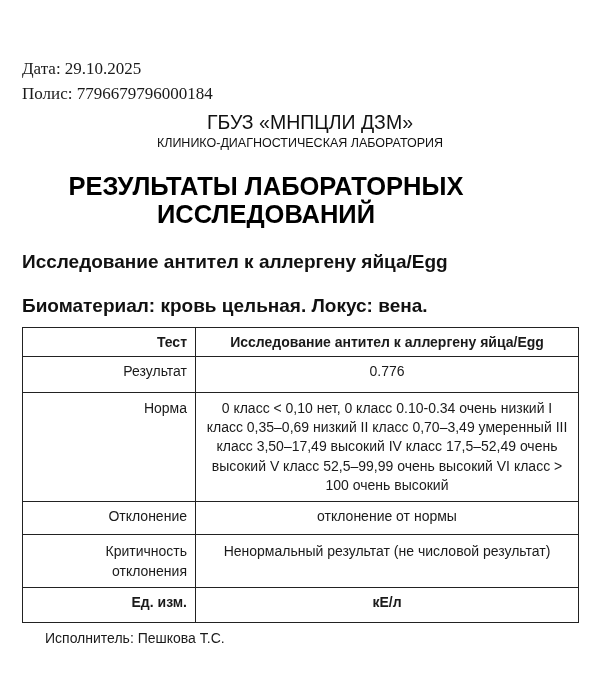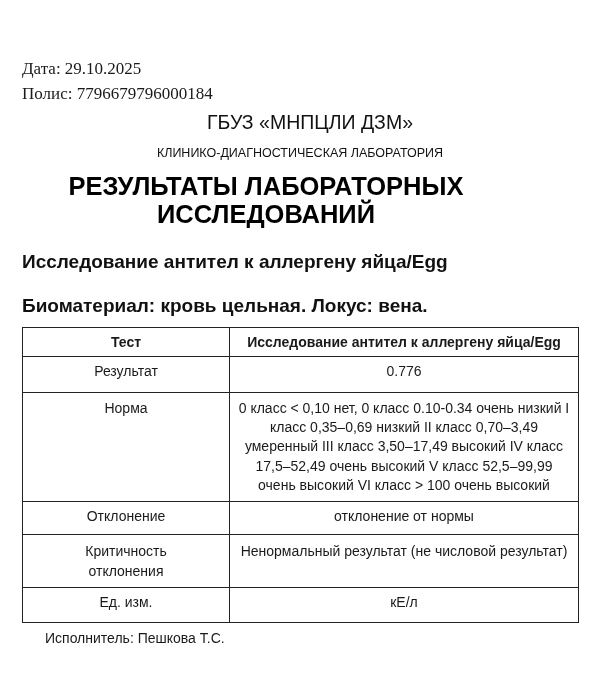--- a/index.html
+++ b/index.html
@@ -1,34 +1,34 @@
 <!DOCTYPE html>
 <html><head>
 <meta charset="utf-8">
 <style>
   html, body { margin:0; padding:0; background:#ffffff; }
   body { width:600px; height:688px; position:relative; overflow:hidden; color:#111; }
   .meta { position:absolute; left:22px; top:56px; font-family:"Liberation Serif", serif; font-size:17px; line-height:25px; color:#1a1a1a; }
   .org { position:absolute; left:0; width:600px; top:110px; text-align:center; font-family:"Liberation Sans", sans-serif; }
   .org-name { font-size:19.5px; line-height:24px; color:#111;margin-left:20px; }
-  .org-sub { font-size:12.5px; line-height:17px; color:#111; margin-top:11px; }
+  .org-sub { font-size:12.5px; line-height:17px; color:#111; margin-top:1px; }
   .title { position:absolute; left:0; width:532px; top:172px; text-align:center; font-family:"Liberation Sans", sans-serif; font-weight:bold; font-size:25.5px; line-height:28px; color:#000; }
   .subtitle { position:absolute; left:22px; top:250px; font-family:"Liberation Sans", sans-serif; font-weight:bold; font-size:19px; line-height:24px; color:#111; }
   .biomat { position:absolute; left:22px; top:294px; font-family:"Liberation Sans", sans-serif; font-weight:bold; font-size:19px; line-height:24px; color:#111; }
   table.res { position:absolute; left:22px; top:327px; width:557px; border-collapse:collapse; font-family:"Liberation Sans", sans-serif; font-size:14px; color:#1a1a1a; }
   table.res td, table.res th { border:1.5px solid #222; vertical-align:top; }
-  table.res td.k, table.res th.k { width:156px; text-align:center; padding:6px 25px; }
+  table.res td.k, table.res th.k { width:156px; text-align:right; padding:6px 8px; }
   table.res td.v, table.res th.v { text-align:center; padding:6px 6px; }
   table.res th { font-weight:bold; height:17px; }
   tr.r-hdr th { height:16px; padding-top:6px; padding-bottom:7px; }
   tr.r-res td { height:23px; padding-top:8px; padding-bottom:3px; }
   tr.r-norm td { line-height:19.2px; padding-top:6px; padding-bottom:10px; }
   tr.r-dev td { height:20px; padding-top:7px; padding-bottom:3px; }
   tr.r-crit td { line-height:20px; padding-top:5px; padding-bottom:5px; }
-  tr.r-unit td { height:22px; padding-top:6px; padding-bottom:3px; }
+  tr.r-unit td { height:22px; padding-top:6px; padding-bottom:3px;font-weight:bold; }
   .executor { position:absolute; left:22px; top:630px; font-family:"Liberation Sans", sans-serif; font-size:14px; color:#1a1a1a;margin-left:23px; }
 </style>
 </head>
 <body>
 
 <div class="meta">
   <div>
     <span>Дата:</span>
     <span>29.10.2025</span>
   </div>

